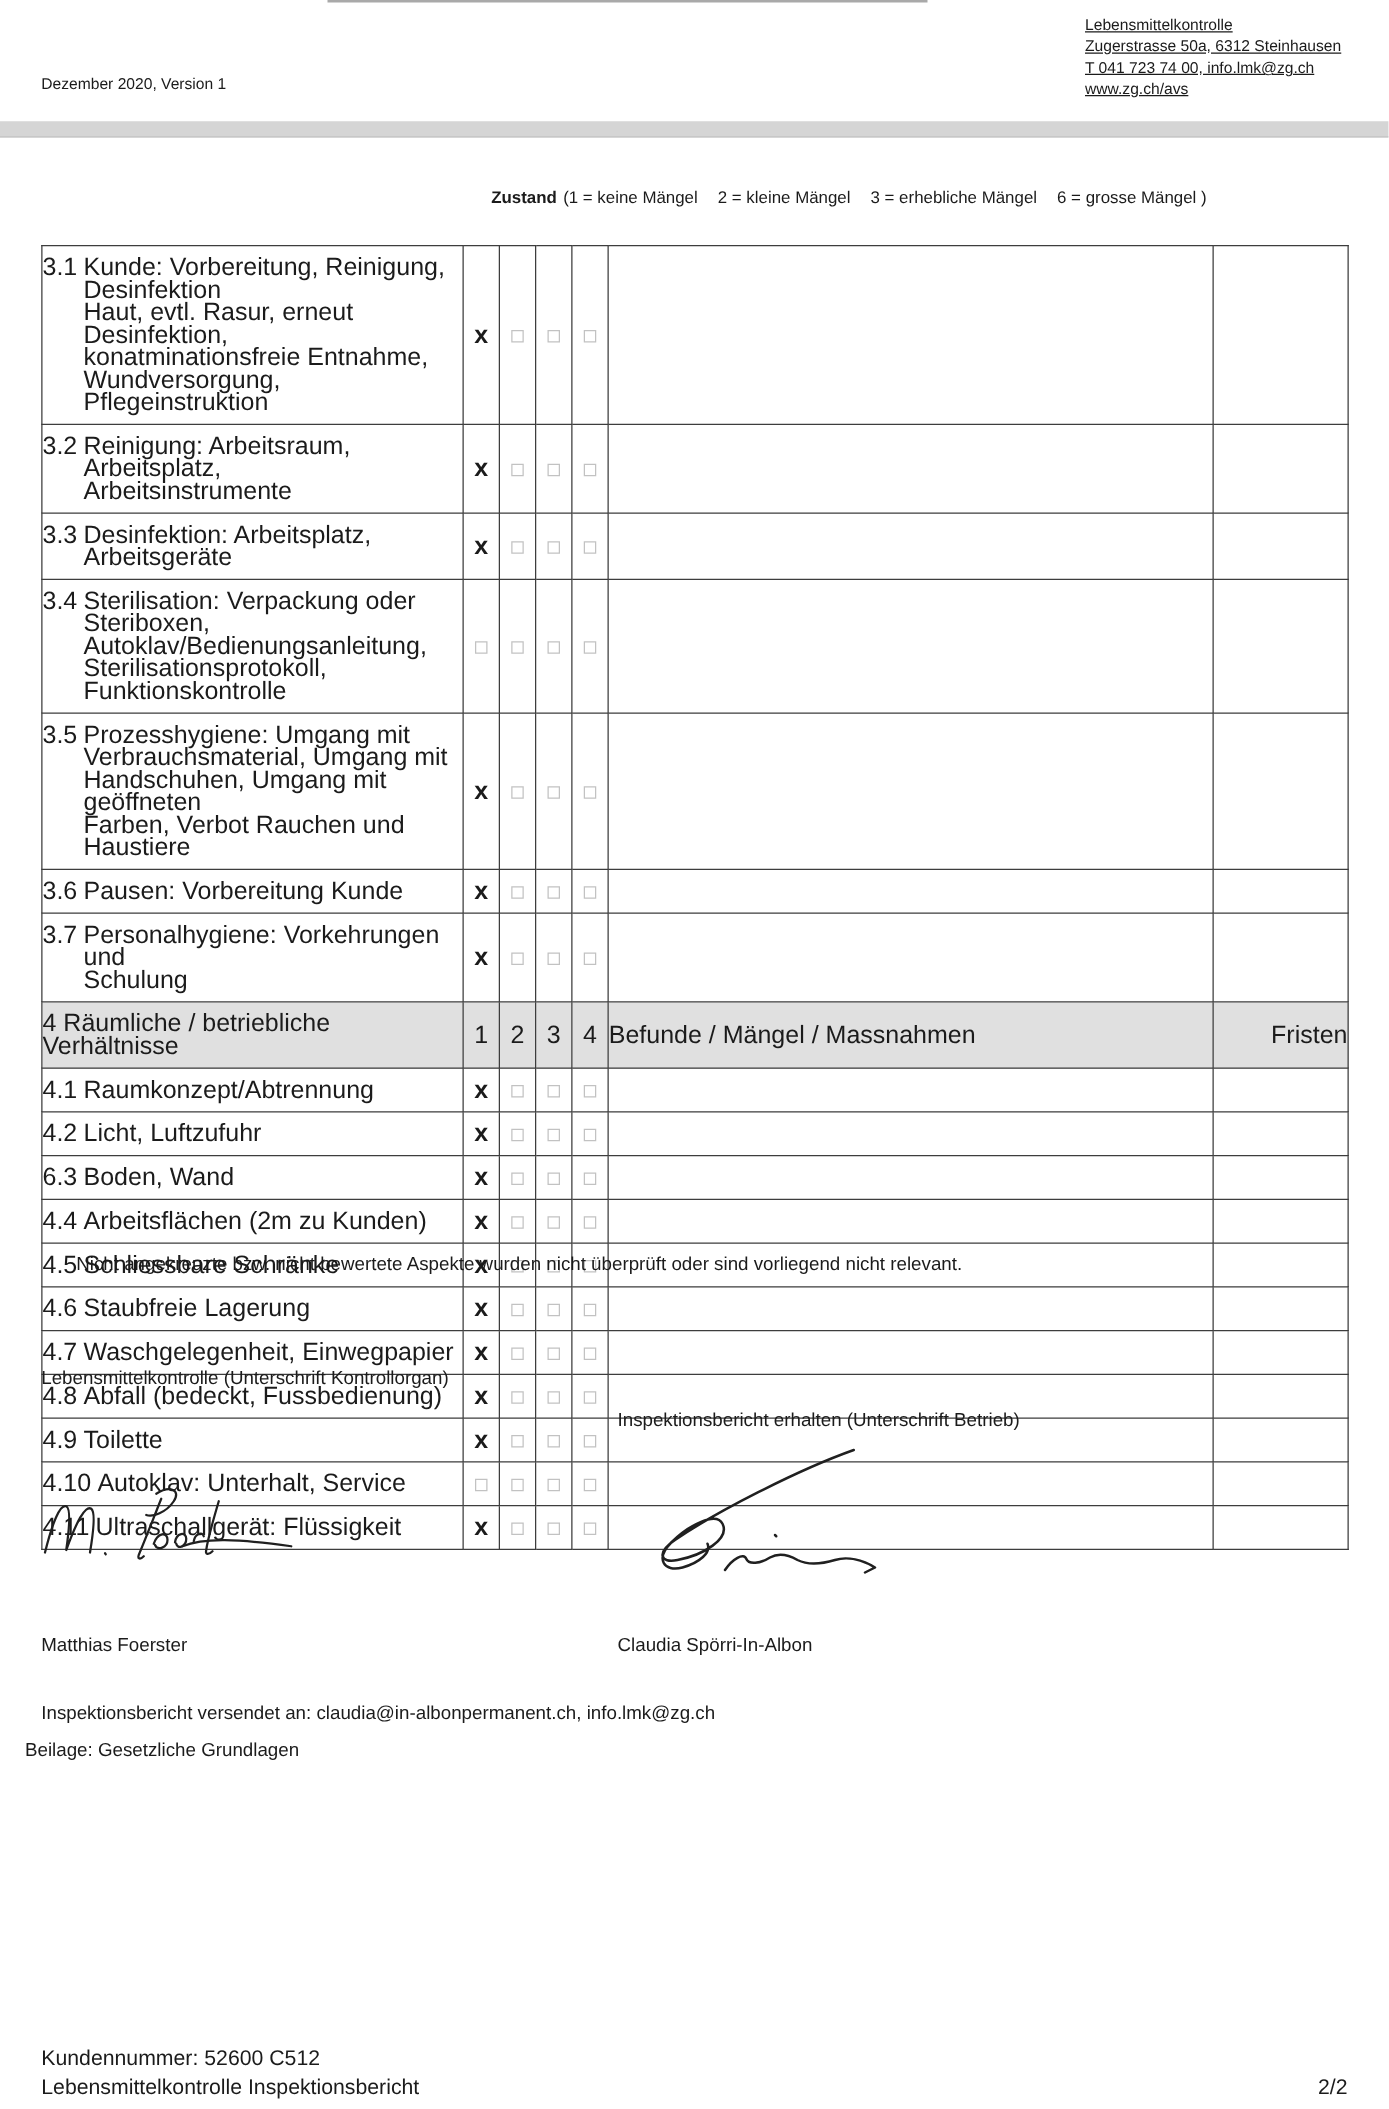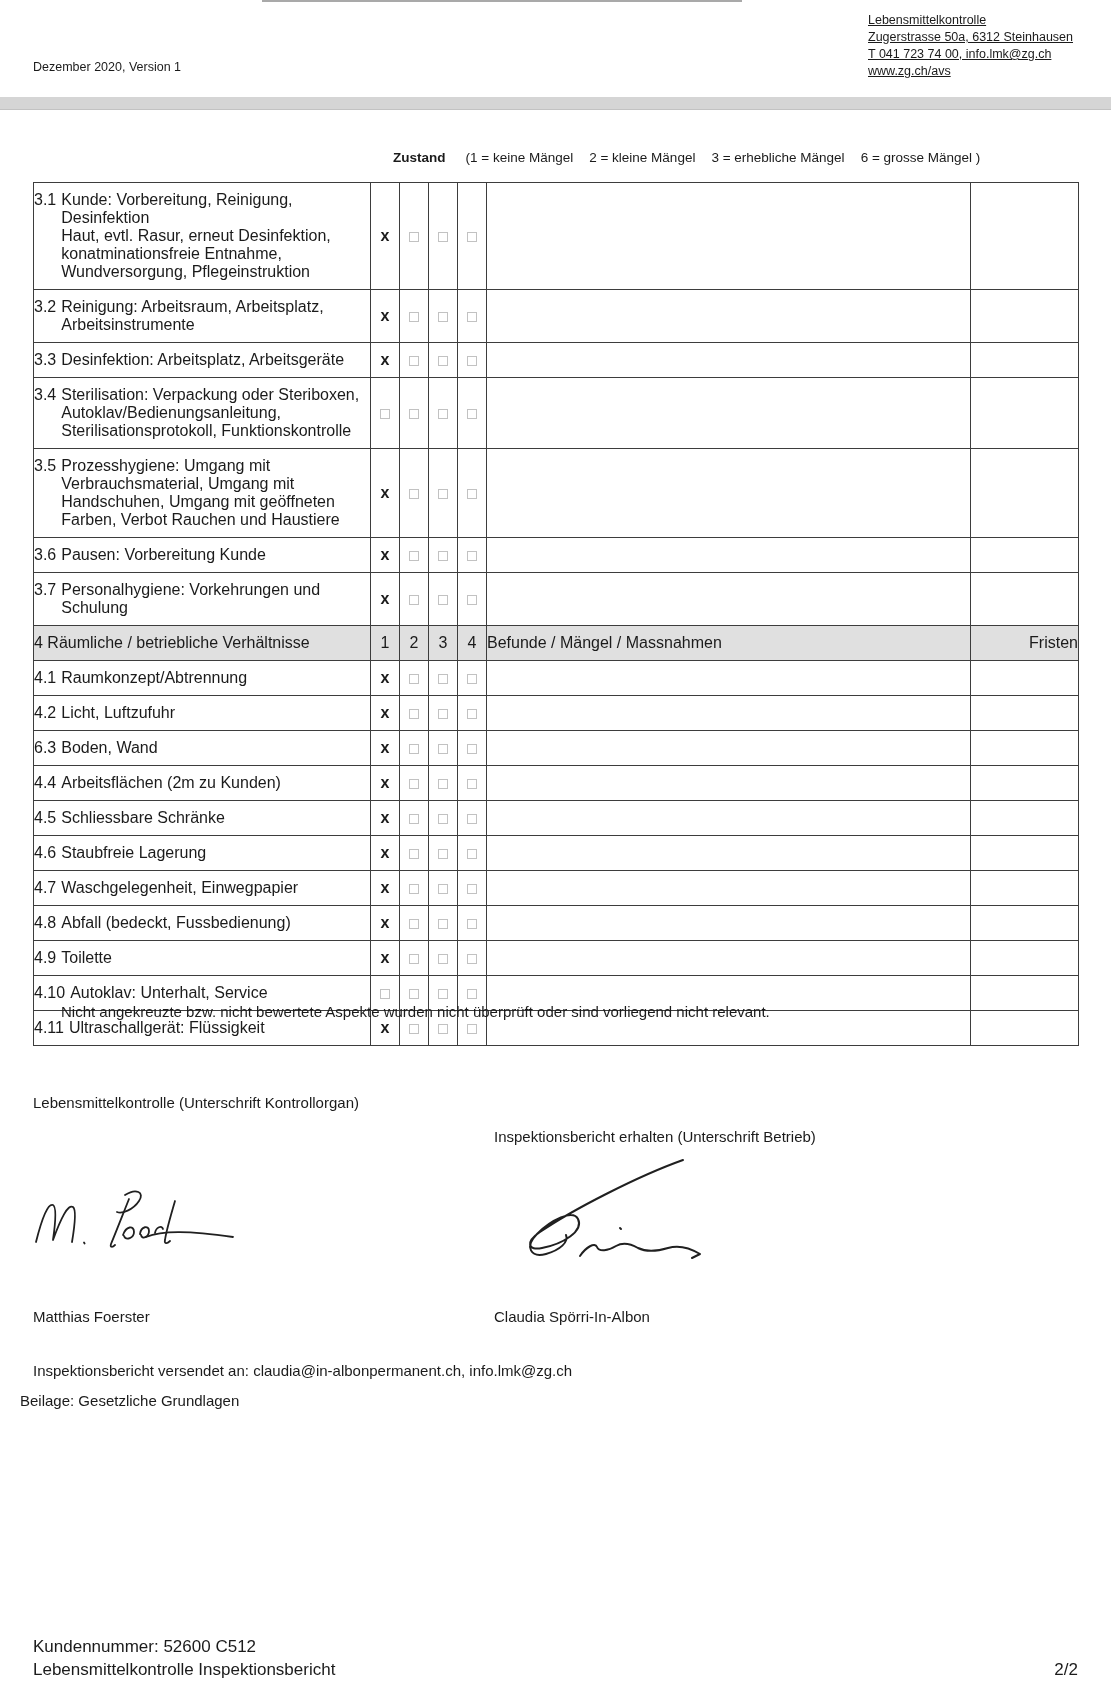--- a/index.html
+++ b/index.html
@@ -10,24 +10,24 @@
 
   .version-note{position:absolute;left:33px;top:60px;font-size:12.5px;}
   .org-block{position:absolute;left:868px;top:12px;font-size:12.5px;line-height:17px;text-decoration:underline;}
 
   .divider-bar{position:absolute;left:0;top:97px;width:1111px;height:12px;
                background:var(--bar,#d5d5d5);border-bottom:1px solid #c2c2c2;}
 
   .legend{position:absolute;left:393px;top:150px;font-size:13.5px;white-space:nowrap;}
   .legend .lbl{font-weight:bold;}
   .legend .itm{margin-left:16px;}
-  .legend .itm:first-of-type{margin-left:20px;}
-
-  table.insp{position:absolute;left:33px;top:182px;width:1045px;border-collapse:collapse;
-             font-size:16px;line-height:18px;table-layout:fixed;}
+  .legend .itm:first-of-type{margin-left:5px;}
+
+  table.insp{position:absolute;left:33px;top:196px;width:1045px;border-collapse:collapse;
+             font-size:20px;line-height:18px;table-layout:fixed;}
   table.insp td{border:1px solid #3d3d3d;padding:8px 0;vertical-align:middle;}
   td.desc{padding:8px 2px 8px 7px;vertical-align:top;}
   .desc-flex{display:flex;gap:5px;align-items:flex-start;}
   .num{white-space:nowrap;flex:0 0 auto;}
   .txt{white-space:pre-line;}
   td.grade{text-align:center;}
   .xmark{font-weight:bold;}
   .ebox{display:inline-block;width:8px;height:8px;border:1px solid #c2c2c2;vertical-align:middle;}
   tr.sec-header td{background:var(--hdr,#e0e0e0);font-weight:normal;}
   tr.sec-header td.desc{vertical-align:middle;}

